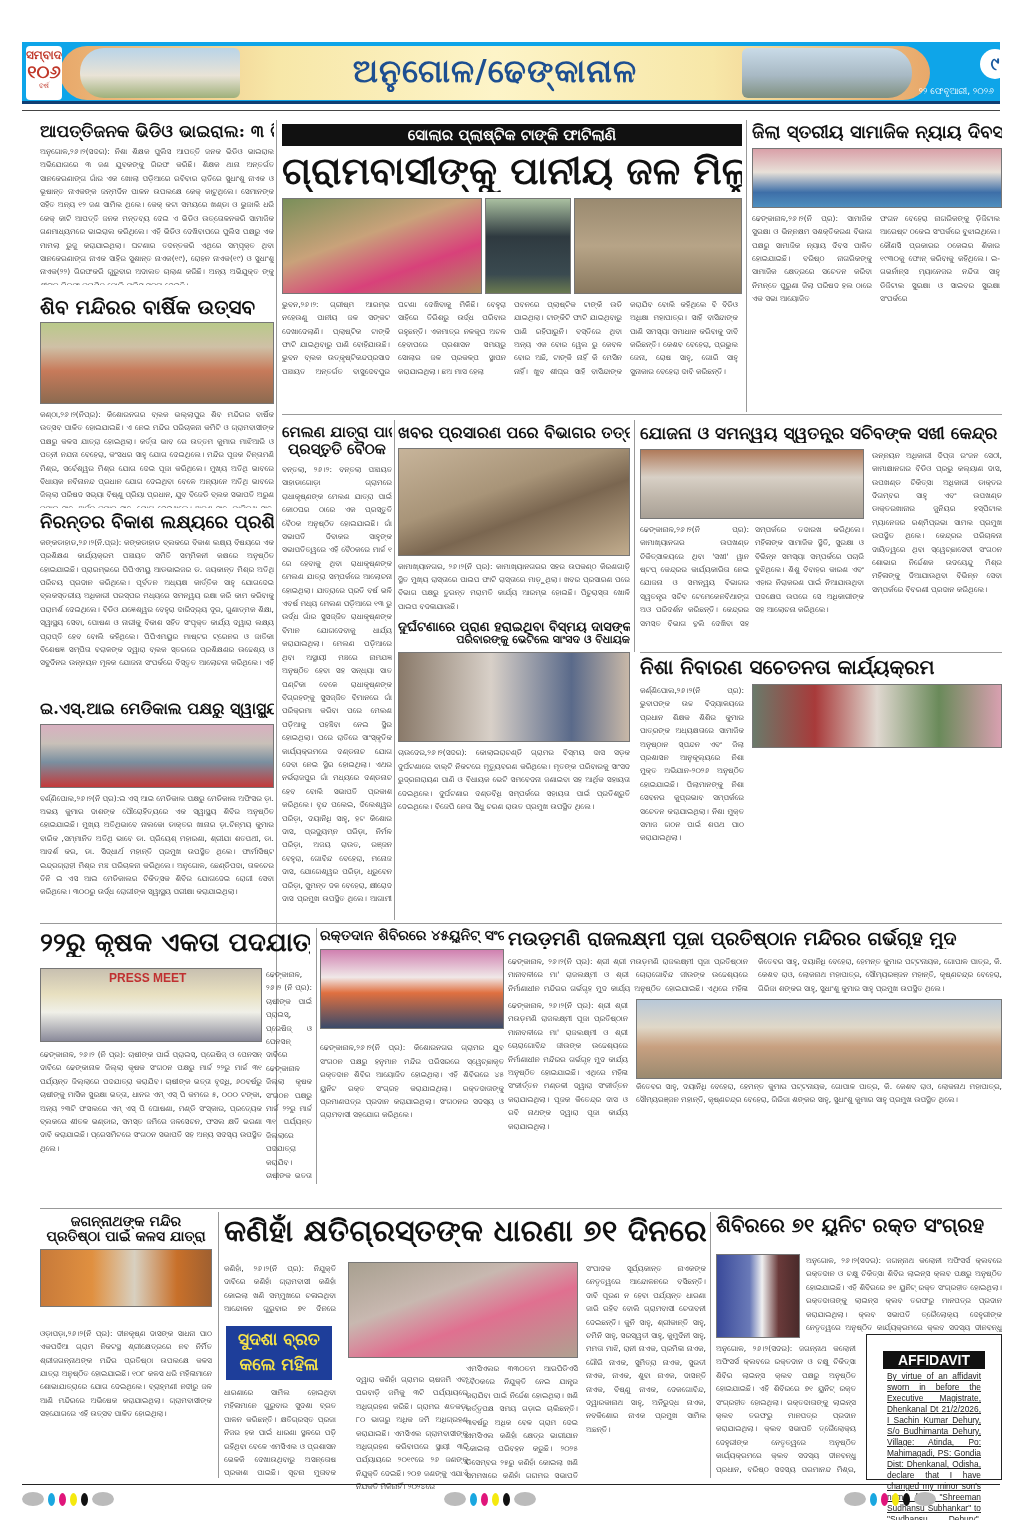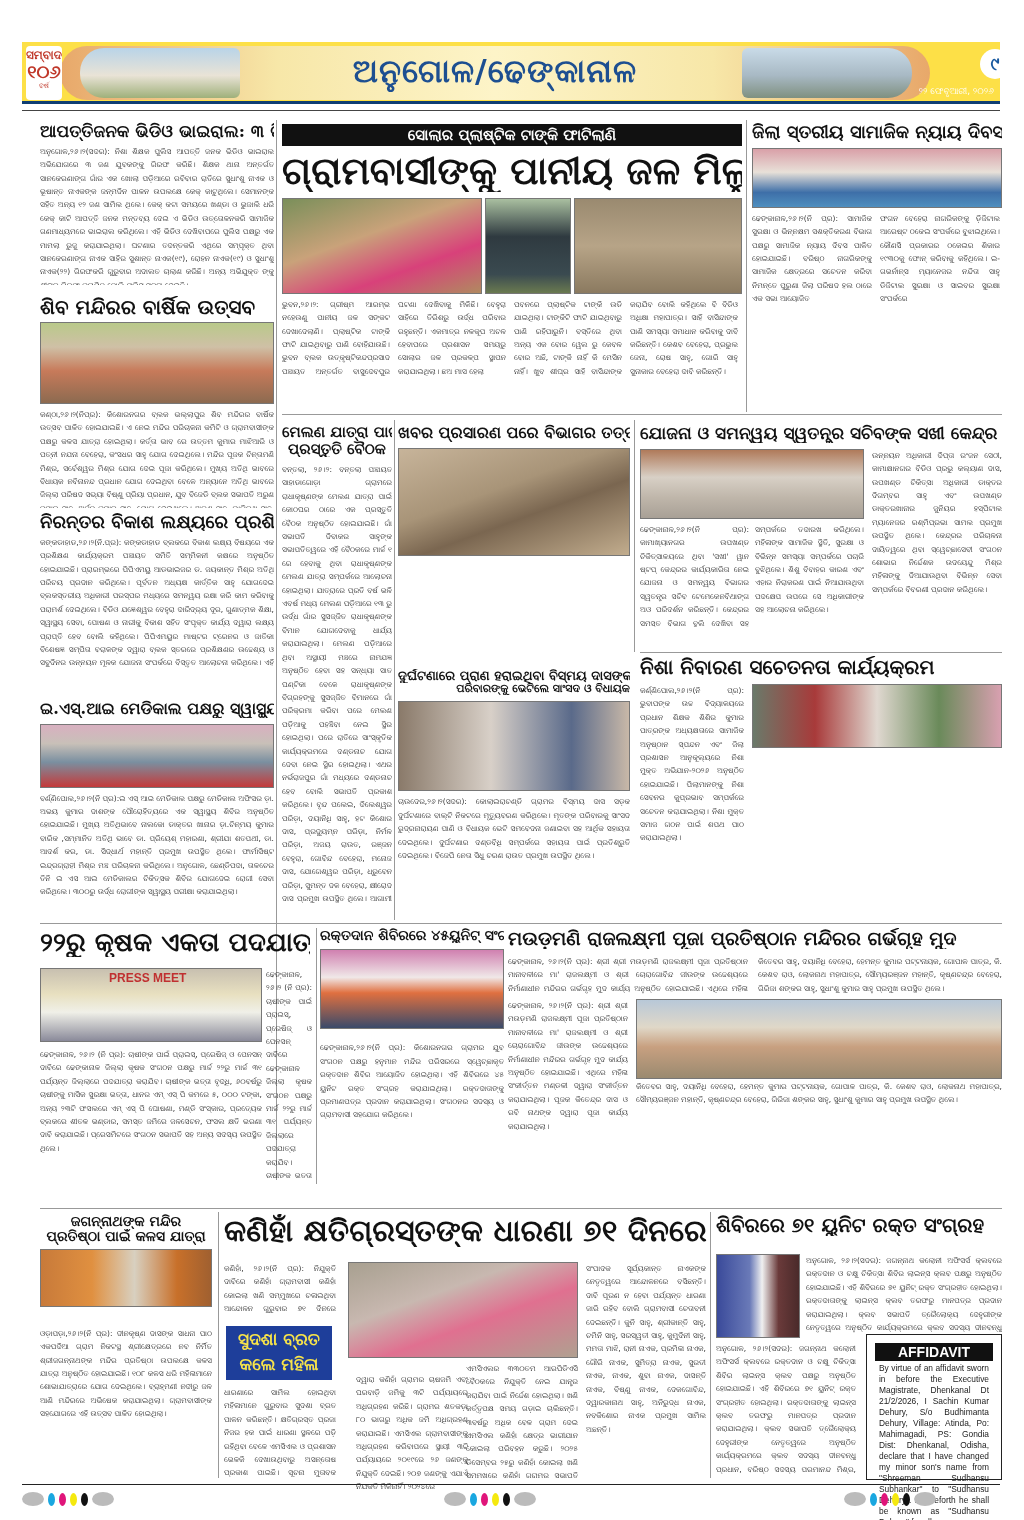--- a/index.html
+++ b/index.html
@@ -1,34 +1,34 @@
 <!DOCTYPE html>
 <html><head>
 <meta charset="utf-8">
 <style>
   * { box-sizing: border-box; margin: 0; padding: 0; }
   body { width: 1024px; height: 1520px; background: #fff; font-family: "DejaVu Sans", sans-serif; position: relative; overflow: hidden; color: #222; }
   .abs { position: absolute; }
-  .masthead { left: 22px; top: 42px; width: 978px; height: 62px; background: #fde047; border-bottom: 3px solid #0f3e73; }
+  .masthead { left: 22px; top: 42px; width: 978px; height: 62px; background: #0ea5e9; border-bottom: 3px solid #0f3e73; }
   .mast-inner { position: absolute; left: 38px; top: 4px; width: 870px; height: 54px; background: linear-gradient(90deg, #e8a86a 0%, #f7e7a8 25%, #fdf4c8 50%, #f7e7a8 75%, #e8a86a 100%); border-radius: 28px; overflow: hidden; }
   .logo { position: absolute; left: 26px; top: 46px; width: 36px; height: 54px; background: #fff; border-radius: 4px; text-align: center; font-size: 7px; color: #c0392b; }
   .logo .big { font-size: 18px; font-weight: bold; color: #c0392b; line-height: 20px; }
   .temple-img { position: absolute; left: 20px; top: 2px; width: 160px; height: 50px; background: linear-gradient(180deg, #b9d4e8 0%, #e9e3d6 55%, #9fb07a 100%); border-radius: 24px 6px 6px 24px; }
   .factory-img { position: absolute; right: 18px; top: 2px; width: 170px; height: 50px; background: linear-gradient(180deg, #c9dbe8 0%, #a8b9c4 55%, #7f9080 100%); border-radius: 6px 24px 24px 6px; }
   .mast-title { position: absolute; left: 0; right: 0; top: 6px; text-align: center; font-size: 32px; font-weight: bold; color: #1d4f91; font-family: "DejaVu Serif", serif; letter-spacing: 1px; }
   .page-num { position: absolute; right: 14px; top: 49px; width: 30px; height: 30px; border-radius: 50%; background: #fff; text-align: center; line-height: 30px; font-size: 18px; font-weight: bold; color: #1a5aa0; }
   .date { position: absolute; right: 30px; top: 86px; font-size: 9px; color: #fff; }
   .rule { background: #444; height: 1px; }
   .vrule { background: #999; width: 1px; }
   .headline { font-family: "DejaVu Serif", serif; font-weight: bold; color: #111; line-height: 1.1; white-space: nowrap; overflow: hidden; }
   .body-text { font-size: 7.5px; line-height: 13.4px; color: #333; text-align: justify; overflow: hidden; }
   .photo { border: 1px solid #777; overflow: hidden; }
   .kicker { background: #111; color: #fff; text-align: center; font-weight: bold; font-size: 15px; line-height: 22px; }
   .box-blue { background: #1e3e9a; color: #f7e34a; text-align: center; font-weight: bold; font-family: "DejaVu Serif", serif; }
-  .affidavit { border: 1px solid #222; padding: 8px; }
+  .affidavit { border: 1px solid #222; padding: 16px; text-decoration: underline; }
   .aff-title { background: #111; color: #fff; text-align: center; font-weight: bold; font-size: 14px; line-height: 18px; font-family: "Liberation Sans", sans-serif; }
   .aff-body { font-family: "Liberation Sans", sans-serif; font-size: 8.4px; line-height: 11px; color: #222; padding: 2px 4px; text-align: justify; }
   .aff-sign { font-family: "Liberation Sans", sans-serif; font-size: 8.6px; font-weight: bold; text-align: right; padding: 0 4px 2px; }
   .regmarks { display: flex; align-items: center; gap: 4px; }
   .reg-grey { width: 22px; height: 14px; background: #bbb; border-radius: 50%; }
   .reg-c { width: 7px; height: 13px; border-radius: 50%; }
 </style>
 </head>
 <body>
 
@@ -99,20 +99,21 @@
   <div class="headline" style="font-size:15px;">ମେଲଣ ଯାତ୍ରା ପାଇଁ</div>
   <div class="headline" style="font-size:15px;text-align:center;">ପ୍ରସ୍ତୁତି ବୈଠକ</div>
   <div class="body-text" style="height:442px;margin-top:6px;">ବନ୍ତଲା, ୨୬।୨: ବନ୍ତଲା ପଞ୍ଚାୟତ ସାହାଡାଗୋଡ଼ା ଗ୍ରାମରେ ରାଧାକୃଷ୍ଣଙ୍କ ମେଲଣ ଯାତ୍ରା ପାଇଁ କୋଠଘର ଠାରେ ଏକ ପ୍ରସ୍ତୁତି ବୈଠକ ଅନୁଷ୍ଠିତ ହୋଇଯାଇଛି। ଗାଁ ସଭାପତି ଦିବାକର ସାହୁଙ୍କ ସଭାପତିତ୍ୱରେ ଏହି ବୈଠକରେ ମାର୍ଚ୍ଚ ୧ ରେ ହେବାକୁ ଥିବା ରାଧାକୃଷ୍ଣଙ୍କ ମେଲଣ ଯାତ୍ରା ସମ୍ପର୍କରେ ଆଲୋଚନା ହୋଇଥିଲା। ଯାତ୍ରାରେ ପ୍ରତି ବର୍ଷ ଭଳି ଏବର୍ଷ ମଧ୍ୟ ମେଲଣ ପଡ଼ିଆରେ ୧୩ ରୁ ଉର୍ଦ୍ଧ ଗାଁର ସୁସଜ୍ଜିତ ରାଧାକୃଷ୍ଣଙ୍କ ବିମାନ ଯୋଗଦେବାକୁ ଧାର୍ଯ୍ୟ କରାଯାଇଥିଲା। ମେଲଣ ପଡ଼ିଆରେ ଥିବା ଅସ୍ଥାୟୀ ମଞ୍ଚରେ ନାମଯଜ୍ଞ ଅନୁଷ୍ଠିତ ହେବା ସହ ସନ୍ଧ୍ୟା ସାତ ଘଣ୍ଟିକା ବେଳେ ରାଧାକୃଷ୍ଣଙ୍କ ବିଗ୍ରହଙ୍କୁ ସୁସଜ୍ଜିତ ବିମାନରେ ଗାଁ ପରିକ୍ରମା କରିବା ପରେ ମେଲଣ ପଡ଼ିଆକୁ ପହଞ୍ଚିବା ନେଇ ସ୍ଥିର ହୋଇଥିଲା। ପରେ ରାତିରେ ସାଂସ୍କୃତିକ କାର୍ଯ୍ୟକ୍ରମରେ ଦଣ୍ଡନାଚ ଯୋଗ ଦେବା ନେଇ ସ୍ଥିର ହୋଇଥିଲା। ଏଥର ନର୍ଭରାଜପୁର ଗାଁ ମଧ୍ୟରେ ଦଣ୍ଡନାଚ ହେବ ବୋଲି ସଭାପତି ପ୍ରକାଶ କରିଥିଲେ। ବୃନ୍ଦ ପଲେଇ, ଦିଲେଶ୍ୱର ପରିଡ଼ା, ଦୟାନିଧି ସାହୁ, ହଟ କିଶୋର ଦାସ, ପ୍ରଦ୍ୟୁମ୍ନ ପରିଡ଼ା, ନିର୍ମଳ ପରିଡ଼ା, ଅଜୟ ରାଉତ, ରଞ୍ଜନ ବେହୁରା, ଗୋବିନ୍ଦ ବେହେରା, ମନୋଜ ଦାସ, ଯୋଗେଶ୍ୱର ପରିଡ଼ା, ଧ୍ରୁବେନ ପରିଡ଼ା, ସୁମନ୍ତ ଦଳ ବେହେରା, କ୍ଷୀରୋଦ ଦାସ ପ୍ରମୁଖ ଉପସ୍ଥିତ ଥିଲେ। ଆଗାମୀ ଦିନରେ ପ୍ରସ୍ତୁତି କାର୍ଯ୍ୟର ସମୀକ୍ଷା କରାଯିବ।</div>
 </div>
 
 <div class="abs vrule" style="left:394px;top:420px;height:500px;"></div>
 
 <div class="abs" style="left:398px;top:424px;width:232px;">
   <div class="headline" style="font-size:16px;">ଖବର ପ୍ରସାରଣ ପରେ ବିଭାଗର ତତ୍ପରତା</div>
   <div class="photo" style="height:108px;margin-top:6px;background:linear-gradient(160deg,#c7b49a 0%,#a89478 40%,#7a6650 60%,#c2ad8e 100%);"></div>
+  <div class="body-text" style="height:90px;margin-top:4px;">କାମାଖ୍ୟାନଗର, ୨୬।୨(ନି ପ୍ର): କାମାଖ୍ୟାନଗରର ସହର ଉପକଣ୍ଠ କିରଣଗାଡ଼ି ସ୍ଥିତ ମୁଖ୍ୟ ରାସ୍ତାରେ ପାଇପ ଫାଟି ରାସ୍ତାରେ ମାଡ଼ୁଥିଲା। ଖବର ପ୍ରସାରଣ ପରେ ବିଭାଗ ପକ୍ଷରୁ ତୁରନ୍ତ ମରାମତି କାର୍ଯ୍ୟ ଆରମ୍ଭ ହୋଇଛି। ପିଚୁରାସ୍ତା ଖୋଳି ପାଇପ ବଦଳାଯାଉଛି।</div>
 </div>
 
 <div class="abs vrule" style="left:634px;top:420px;height:232px;"></div>
 
 <div class="abs" style="left:640px;top:424px;width:362px;">
   <div class="headline" style="font-size:17px;">ଯୋଜନା ଓ ସମନ୍ୱୟ ସ୍ୱତନ୍ତ୍ର ସଚିବଙ୍କ ସଖୀ କେନ୍ଦ୍ର ପରିଦର୍ଶନ</div>
   <div style="display:flex;gap:8px;margin-top:6px;">
     <div style="width:224px;">
       <div class="photo" style="height:70px;background:linear-gradient(180deg,#b07a5a 0%,#d8d0c6 40%,#bfb6aa 70%,#a8a096 100%);"></div>
       <div style="display:flex;gap:6px;margin-top:4px;">
@@ -123,21 +124,21 @@
     <div class="body-text" style="width:130px;height:178px;">ଉନ୍ନୟନ ଅଧିକାରୀ ଦିପ୍ତା ରଂଜନ ସେଠୀ, କାମାକ୍ଷାନଗର ବିଡିଓ ପ୍ରଭୁ କଲ୍ୟାଣ ଦାସ, ଉପଖଣ୍ଡ ଚିକିତ୍ସା ଅଧିକାରୀ ଡାକ୍ତର ଦିଗମ୍ବର ସାହୁ ଏବଂ ଉପଖଣ୍ଡ ଡାକ୍ତରଖାନାର ଜୁନିୟର ହସ୍ପିଟାଲ ମ୍ୟାନେଜର ରଶ୍ମିପ୍ରଭା ସାମଲ ପ୍ରମୁଖ ଉପସ୍ଥିତ ଥିଲେ। କେନ୍ଦ୍ରର ପରିଚାଳନା ଦାୟିତ୍ୱରେ ଥିବା ସ୍ୱେଚ୍ଛାସେବୀ ସଂଗଠନ ଶୋଭାର ନିର୍ଦ୍ଦେଶକ ଉଦୟେନ୍ଦୁ ମିଶ୍ର ମହିଳାଙ୍କୁ ଦିଆଯାଉଥିବା ବିଭିନ୍ନ ସେବା ସମ୍ପର୍କରେ ବିବରଣୀ ପ୍ରଦାନ କରିଥିଲେ।</div>
   </div>
 </div>
 
 <div class="abs" style="left:40px;top:700px;width:234px;">
   <div class="headline" style="font-size:16px;">ଇ.ଏସ୍.ଆଇ ମେଡିକାଲ ପକ୍ଷରୁ ସ୍ୱାସ୍ଥ୍ୟ ଶିବିର</div>
   <div class="photo" style="height:64px;margin-top:6px;background:linear-gradient(180deg,#d8b0c0 0%,#c8c0b8 30%,#7a8fa0 60%,#c43a3a 100%);"></div>
   <div class="body-text" style="height:108px;margin-top:4px;">ବର୍ଣ୍ଣିପୋଲ,୨୬।୨(ନି ପ୍ର):ଇ ଏସ୍ ଆଇ ମେଡିକାଲ ପକ୍ଷରୁ ମେଡିକାଲ ଅଫିସର ଡ଼ା. ଅଭୟ କୁମାର ଦାଶଙ୍କ ପୌରୋହିତ୍ୟରେ ଏକ ସ୍ୱାସ୍ଥ୍ୟ ଶିବିର ଅନୁଷ୍ଠିତ ହୋଇଯାଇଛି। ମୁଖ୍ୟ ଅତିଥିଭାବେ ନାଲକୋ ଡାକ୍ତର ଖାନାର ଡ଼ା.ଚିନ୍ମୟ କୁମାର ବାରିକ ,ସମ୍ମାନିତ ଅତିଥି ଭାବେ ଡା. ପ୍ରିୟେଶ୍ ମହାରଣା, ଶ୍ରୀଯା ଶତପଥୀ, ଡା. ଆଦର୍ଶ କର, ଡା. ସିଦ୍ଧାର୍ଥ ମହାନ୍ତି ପ୍ରମୁଖ ଉପସ୍ଥିତ ଥିଲେ। ଫାର୍ମାସିଷ୍ଟ ଇନ୍ଦ୍ରଗ୍ରାହୀ ମିଶ୍ର ମଞ୍ଚ ପରିଚାଳନା କରିଥିଲେ। ଅନୁଗୋଳ, ଛେଣ୍ଡିପଦା, ତାଳଚେର ତିନି ଇ ଏସ ଆଇ ମେଡିକାଲର ଚିକିତ୍ସକ ଶିବିର ଯୋଗଦେଇ ରୋଗୀ ସେବା କରିଥିଲେ। ୩୦୦ରୁ ଉର୍ଦ୍ଧ ରୋଗୀଙ୍କ ସ୍ୱାସ୍ଥ୍ୟ ପରୀକ୍ଷା କରାଯାଇଥିଲା।</div>
 </div>
 
-<div class="abs" style="left:398px;top:669px;width:232px;">
+<div class="abs" style="left:398px;top:620px;width:232px;">
   <div class="headline" style="font-size:13px;text-align:center;">ଦୁର୍ଘଟଣାରେ ପ୍ରାଣ ହରାଇଥିବା ବିସ୍ମୟ ଦାସଙ୍କ</div>
   <div class="headline" style="font-size:11px;text-align:right;">ପରିବାରଙ୍କୁ ଭେଟିଲେ ସାଂସଦ ଓ ବିଧାୟକ</div>
   <div class="photo" style="height:90px;margin-top:6px;background:linear-gradient(90deg,#8a7a6a 0%,#d8d0c8 40%,#5a6a8a 75%,#c8b8a8 100%);"></div>
   <div class="body-text" style="height:114px;margin-top:4px;">ଚାଉଦେର,୨୬।୨(ସଦର): କୋଲାଇରାଚଣ୍ଡି ଗ୍ରାମର ବିସ୍ମୟ ଦାସ ସଡ଼କ ଦୁର୍ଘଟଣାରେ ବାଲ୍ଟି ନିକଟରେ ମୃତ୍ୟୁବରଣ କରିଥିଲେ। ମୃତଙ୍କ ପରିବାରକୁ ସାଂସଦ ରୁଦ୍ରନାରାୟଣ ପାଣି ଓ ବିଧାୟକ ଭେଟି ସମବେଦନା ଜଣାଇବା ସହ ଆର୍ଥିକ ସହାୟତା ଦେଇଥିଲେ। ଦୁର୍ଘଟଣାର ଦଣ୍ଡବିଧି ସମ୍ପର୍କରେ ସହାୟତା ପାଇଁ ପ୍ରତିଶ୍ରୁତି ଦେଇଥିଲେ। ବିଜେପି ନେତା ସିଧୁ ଚରଣ ରାଉତ ପ୍ରମୁଖ ଉପସ୍ଥିତ ଥିଲେ।</div>
 </div>
 
 <div class="abs rule" style="left:640px;top:652px;width:362px;background:#999;"></div>
 
 <div class="abs" style="left:640px;top:656px;width:362px;">
   <div class="headline" style="font-size:20px;">ନିଶା ନିବାରଣ ସଚେତନତା କାର୍ଯ୍ୟକ୍ରମ</div>

